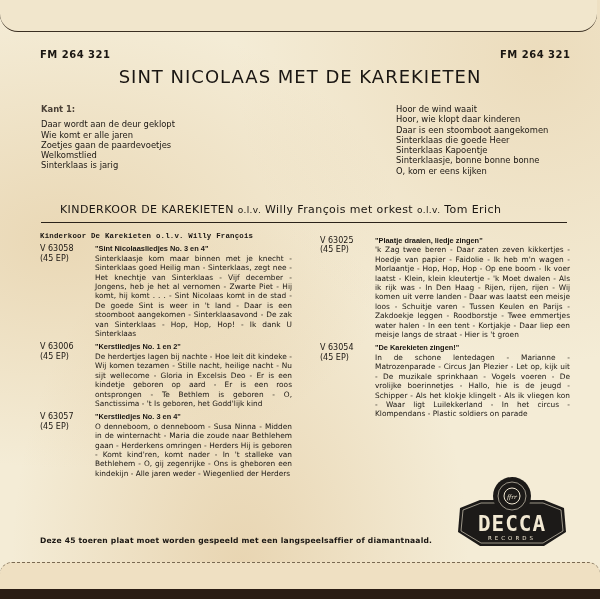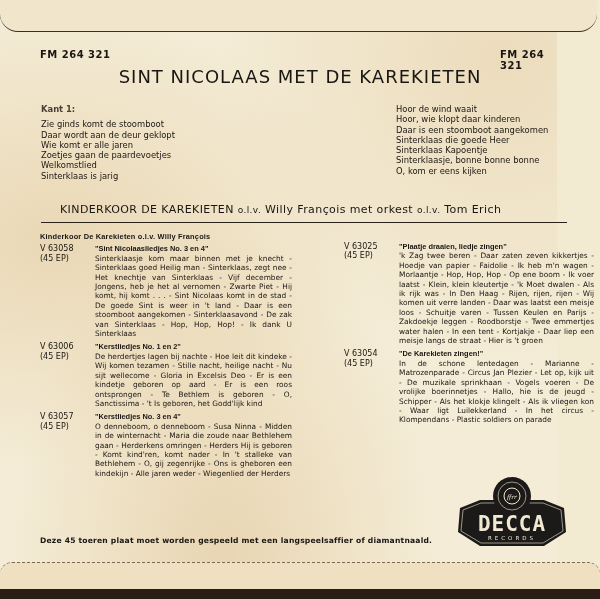--- a/index.html
+++ b/index.html
@@ -2,58 +2,57 @@
 <html><head>
 <meta charset="utf-8">
 <style>
   html,body{margin:0;padding:0;}
   body{width:600px;height:599px;overflow:hidden;background:#f3ead2;font-family:"DejaVu Sans","Liberation Sans",sans-serif;color:#1a1612;position:relative;}
   .sleeve{position:absolute;left:0;top:0;width:557px;height:599px;
     background:
       radial-gradient(ellipse at 10% 40%, rgba(214,178,120,0.35), transparent 45%),
       radial-gradient(ellipse at 90% 10%, rgba(220,190,140,0.35), transparent 40%),
       radial-gradient(ellipse at 40% 95%, rgba(210,170,110,0.35), transparent 45%),
-      #f4ecd6;}
+      #f4ecd6; padding-left: 43px;}
   .flap-top{position:absolute;left:0;top:0;width:597px;height:31px;border-bottom:1.5px solid #3a2f22;border-radius:0 0 18px 18px;background:#f1e6cc;}
   .flap-bottom{position:absolute;left:0;top:562px;width:600px;height:27px;border-top:1px dashed #7a6a52;background:#efe0c2;border-radius:12px 12px 0 0;}
   .dark-strip{position:absolute;left:0;top:589px;width:600px;height:10px;background:#2a1d14;}
   .cat{position:absolute;top:49px;font-weight:bold;font-size:10px;letter-spacing:0.5px;}
   .cat.l{left:40px;} .cat.r{left:500px;}
   .title{position:absolute;top:66px;left:0;width:600px;text-align:center;font-size:18px;letter-spacing:1px;font-family:"DejaVu Sans",sans-serif;}
   .side{position:absolute;top:104px;font-size:8.4px;line-height:10.3px;}
   .side.s1{left:41px;} .side.s2{left:396px;}
   .side .kant{color:#4a4036;margin-bottom:5px;font-weight:bold;}
   .choir{position:absolute;top:203px;left:60px;font-size:11px;letter-spacing:0.4px;}
   .choir span{font-size:9px;}
   .rule{position:absolute;top:222px;left:41px;width:526px;height:0;border-top:1.5px solid #2a2219;}
   .col{position:absolute;font-size:7.4px;line-height:9.4px;}
   .col.left{left:40px;top:232px;width:252px;}
-  .col.right{left:320px;top:242px;width:250px;margin-left:24px;}
-  .subhead{font-weight:bold;font-size:7.4px;margin-bottom:3px;letter-spacing:0.2px;font-family:Liberation Sans, sans-serif;}
+  .col.right{left:320px;top:236px;width:250px;}
+  .subhead{font-weight:bold;font-size:7.4px;margin-bottom:3px;letter-spacing:0.2px;font-family:Liberation Mono, monospace;}
   .entry{display:flex;margin-bottom:4px;}
   .entry .cat-no{width:55px;flex:none;font-size:8px;line-height:9.4px;}
   .entry .body{flex:1;text-align:justify;}
   .entry .etitle{font-weight:bold;font-family:"Liberation Sans",sans-serif;}
   .footer{position:absolute;top:536px;left:40px;font-weight:bold;font-size:7.6px;letter-spacing:0.2px;}
   .decca{position:absolute;left:452px;top:474px;width:120px;height:82px;}
 </style>
 </head>
 <body>
 
 <div class="sleeve">
   <div class="flap-top"></div>
 
   <div class="cat l">FM 264 321</div>
   <div class="cat r">FM 264 321</div>
 
   <div class="title">SINT NICOLAAS MET DE KAREKIETEN</div>
 
   <div class="side s1">
     <div class="kant">Kant 1:</div>
-    <div>Zie ginds komt de stoomboot</div>
     <div>Daar wordt aan de deur geklopt</div>
     <div>Wie komt er alle jaren</div>
     <div>Zoetjes gaan de paardevoetjes</div>
     <div>Welkomstlied</div>
     <div>Sinterklaas is jarig</div>
   </div>
 
   <div class="side s2">
     <div>Hoor de wind waait</div>
     <div>Hoor, wie klopt daar kinderen</div>

